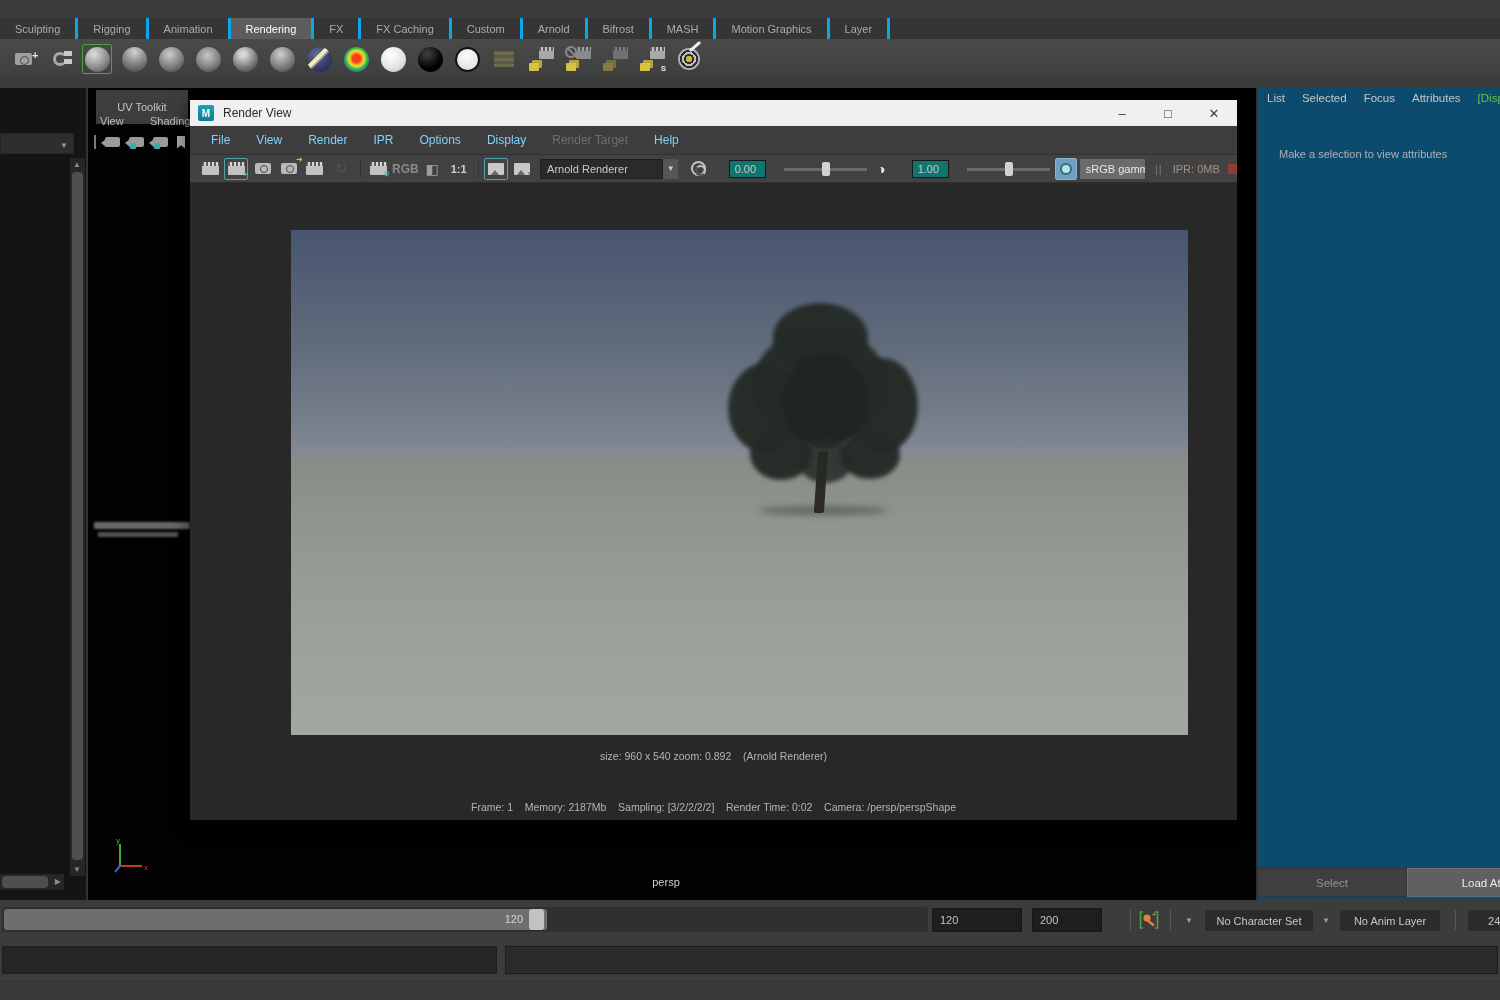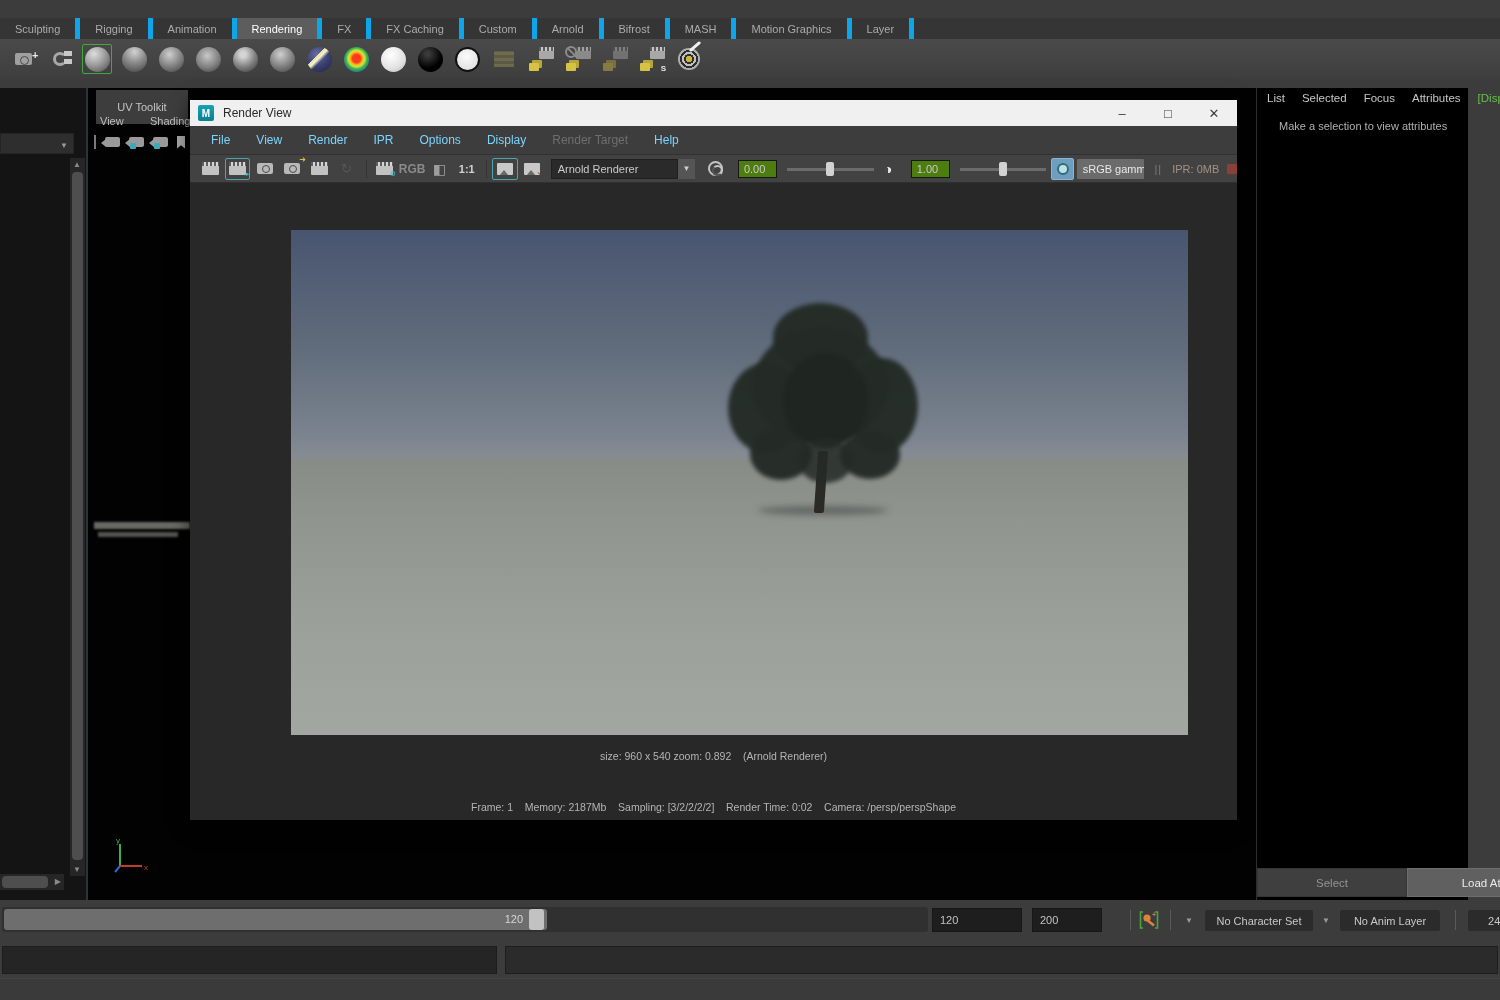--- a/index.html
+++ b/index.html
@@ -6,21 +6,21 @@
   html,body { background:#2a2a2a; }
   body { font-family:"Liberation Sans","DejaVu Sans",sans-serif; }
   .root { position:relative; width:1500px; height:1000px; background:#3c3c3c; overflow:hidden;
           color:#c0c0c0; font-size:11px; }
   .abs { position:absolute; }
 
   
   .shelf-tabs { position:absolute; top:18px; left:0; width:1500px; height:21px; background:#353535;
                 display:flex; align-items:stretch; }
   .shelf-tab { padding:0 15px; display:flex; align-items:center; color:#ababab; font-size:11px;
-               border-right:5px solid #0ea5e9; cursor:default; }
+               border-right:3px solid #0ea5e9; cursor:default; }
   .shelf-tab.active { background:#5d5d5d; color:#ffffff; }
 
   
   .shelf-row { position:absolute; top:39px; left:0; width:1500px; height:40px;
                background:linear-gradient(#4a4a4a,#3e3e3e); display:flex; align-items:center;
                padding-left:8px; gap:7px; }
   .shelficon { width:30px; height:30px; display:flex; align-items:center; justify-content:center;
                position:relative; }
   .shelficon.selbox { border:1px solid #46a53f; border-radius:2px; }
   .sphere { width:25px; height:25px; border-radius:50%;
@@ -133,22 +133,22 @@
   .imgic:before { content:""; position:absolute; left:2px; bottom:-1px; border-left:5px solid transparent;
                   border-right:5px solid transparent; border-bottom:6px solid #6a6a6a; }
   .imgic-x { position:absolute; right:-4px; bottom:-5px; color:#d23a3a; font-weight:bold; font-size:9px; }
   .rv-dd { width:132px; height:20px; background:#2a2a2a; border:1px solid #1f1f1f; display:flex;
            align-items:center; padding-left:6px; color:#c9c9c9; font-size:11px; margin:0 0 0 4px; }
   .rv-dd-btn { width:17px; height:20px; background:#555; display:flex; align-items:center; justify-content:center;
                color:#ccc; font-size:8px; margin-right:8px; }
   .aperture { width:15px; height:15px; border-radius:50%; border:2px solid #c4c4c4; position:relative; }
   .aperture:before { content:""; position:absolute; left:2px; top:2px; width:7px; height:7px;
                      border-radius:50%; border:2px solid #c4c4c4; border-left-color:#555; border-bottom-color:#555; }
-  .numfield { width:40px; height:18px; background:#4d7c0f; border:1px solid #171717; color:#c9c9c9;
-              font-size:11px; display:flex; align-items:center; padding-left:5px; margin:0 8px; }
+  .numfield { width:40px; height:18px; background:#0f766e; border:1px solid #171717; color:#c9c9c9;
+              font-size:11px; display:flex; align-items:center; padding-left:5px; margin:0 16px; }
   .slider { width:90px; height:20px; position:relative; margin:0 2px; }
   .slider .track { position:absolute; left:0; right:0; top:9px; height:3px; background:#6b6b6b; }
   .slider .thumb { position:absolute; left:45%; top:3px; width:8px; height:14px; background:#d2d2d2; border-radius:2px; }
   .halfmoon { color:#e8e8e8; font-size:14px; }
   .bluebtn { width:23px; height:22px; background:#6e9fc1; border:1px solid #8ab4d2; border-radius:2px;
              display:flex; align-items:center; justify-content:center; margin:0 3px; }
   .bluebtn .cg { width:12px; height:12px; border-radius:50%; border:2px solid #2e6e77; background:#bfe0e4; }
   .srgb { width:70px; height:20px; background:#6b6b6b; color:#e8e8e8; font-size:11px; display:flex;
           align-items:center; padding-left:6px; overflow:hidden; white-space:nowrap; border-radius:1px; }
   .ipr-txt { color:#a39183; font-size:11px; margin-left:10px; white-space:nowrap; }
@@ -173,26 +173,26 @@
            border-radius:2px; transform:skewX(-4deg); }
   .branch { position:absolute; background:#2c2a24; height:4px; border-radius:2px; }
   .br1 { left:58px; top:122px; width:42px; transform:rotate(35deg); }
   .br2 { left:92px; top:116px; width:46px; transform:rotate(-26deg); }
   .tree-shadow { position:absolute; left:30px; top:203px; width:130px; height:9px; background:rgba(35,40,38,.4);
                  border-radius:50%; filter:blur(3px); }
   .rv-status { position:absolute; left:0; width:100%; text-align:center; color:#b4b4b4;
                font-size:10.5px; white-space:pre; }
 
   
-  .rpanel { position:absolute; left:1256px; top:88px; width:212px; height:812px; background:#000000;
+  .rpanel { position:absolute; left:1256px; top:88px; width:244px; height:812px; background:#0c4a6e;
             border-left:1px solid #2e2e2e;text-decoration:underline; }
   .rp-tabs { position:absolute; left:10px; top:4px; display:flex; gap:17px; font-size:11.5px; color:#c6c6c6;
              white-space:nowrap; }
   .rp-tab.green { color:#6abf4b; }
-  .rp-msg { position:absolute; left:22px; top:32px; font-size:11px; color:#b0b0b0; }
+  .rp-msg { position:absolute; left:22px; top:60px; font-size:11px; color:#b0b0b0; }
   .rp-btns { position:absolute; left:0; top:780px; width:340px; height:29px; display:flex; }
   .rp-btn { height:29px; display:flex; align-items:center; justify-content:center; font-size:11.5px; }
   .rp-btn.select { width:150px; background:#3f3f3f; color:#949494; border:1px solid #353535; }
   .rp-btn.load { width:186px; background:#606060; color:#eaeaea; border:1px solid #6e6e6e; }
 
   
   .timerow { position:absolute; left:0; top:905px; width:1500px; height:30px; background:#3c3c3c; }
   .range { position:absolute; left:2px; top:2px; width:926px; height:25px; background:#303030; border-radius:3px; }
   .range-bar { position:absolute; left:2px; top:2px; width:543px; height:21px; background:#6e6e6e; border-radius:3px; }
   .range-label { position:absolute; right:24px; top:4px; color:#d6d6d6; font-size:11px; }
@@ -331,20 +331,21 @@
         <div class="a1"></div>
         <div class="a2"></div>
       </div>
     <svg class="abs" style="left:22px; top:748px;" width="42" height="40">
       <line x1="12" y1="30" x2="12" y2="8" stroke="#3fae3f" stroke-width="2"></line>
       <line x1="12" y1="30" x2="34" y2="30" stroke="#c23a2a" stroke-width="2"></line>
       <line x1="12" y1="30" x2="7" y2="36" stroke="#3a5fd2" stroke-width="2"></line>
       <text x="36" y="34" fill="#c23a2a" font-size="8">x</text>
       <text x="8" y="7" fill="#3fae3f" font-size="8">y</text>
     </svg>
+    <div class="persp-label">persp</div>
   </div>
 
   <div class="rv">
     <div class="rv-title">
       <div class="rv-mayaicon">M</div>
       <div class="rv-title-text">Render View</div>
       <div class="rv-ctrls">
         <div class="rv-ctrl">–</div>
         <div class="rv-ctrl">□</div>
         <div class="rv-ctrl">✕</div>

